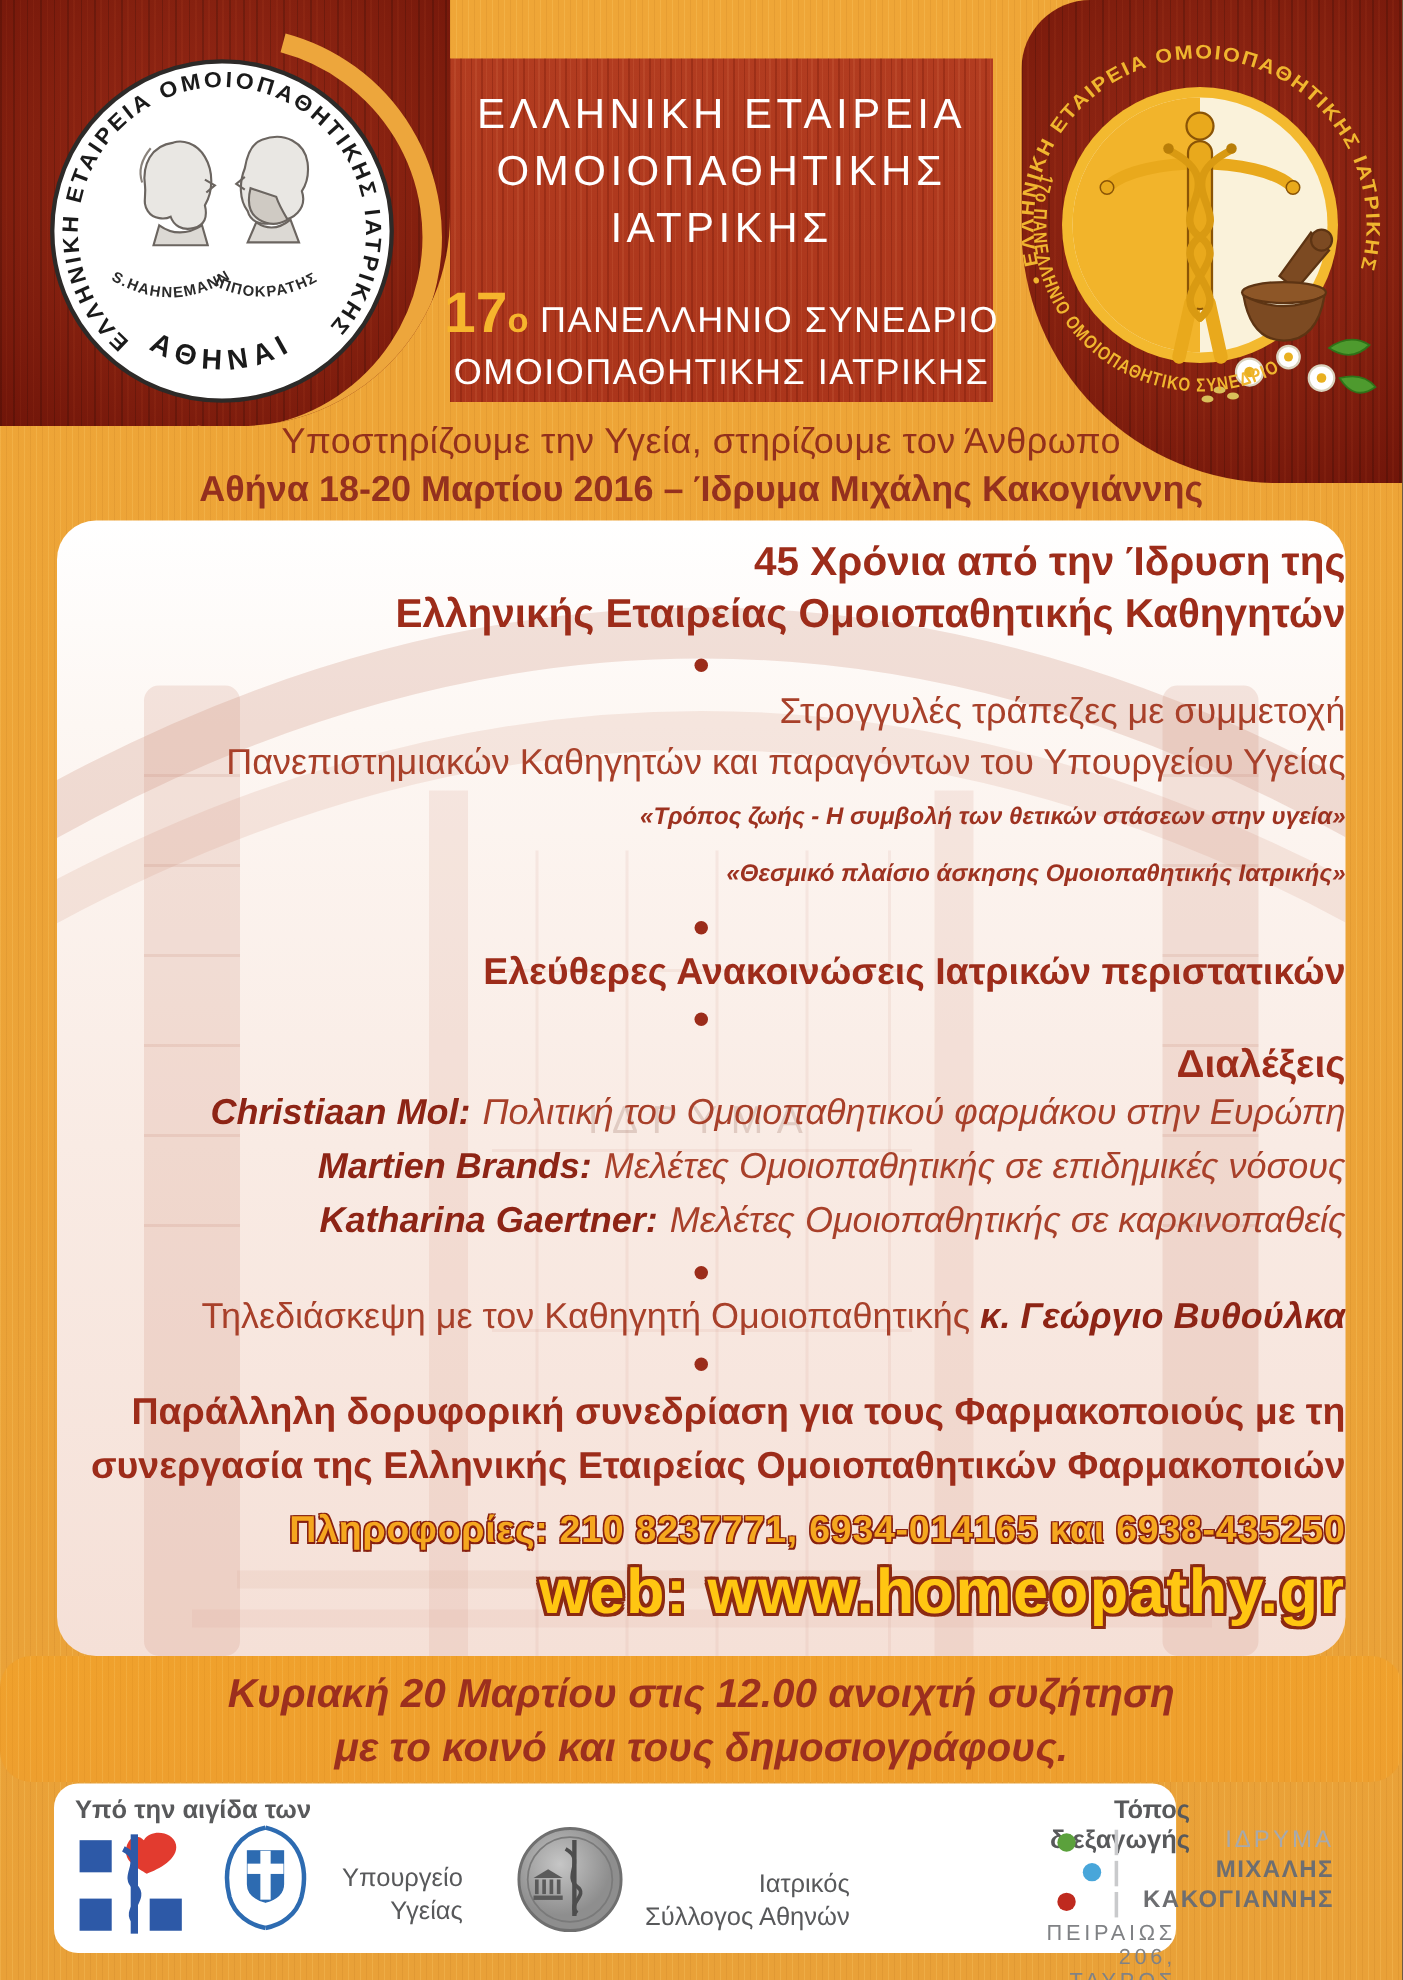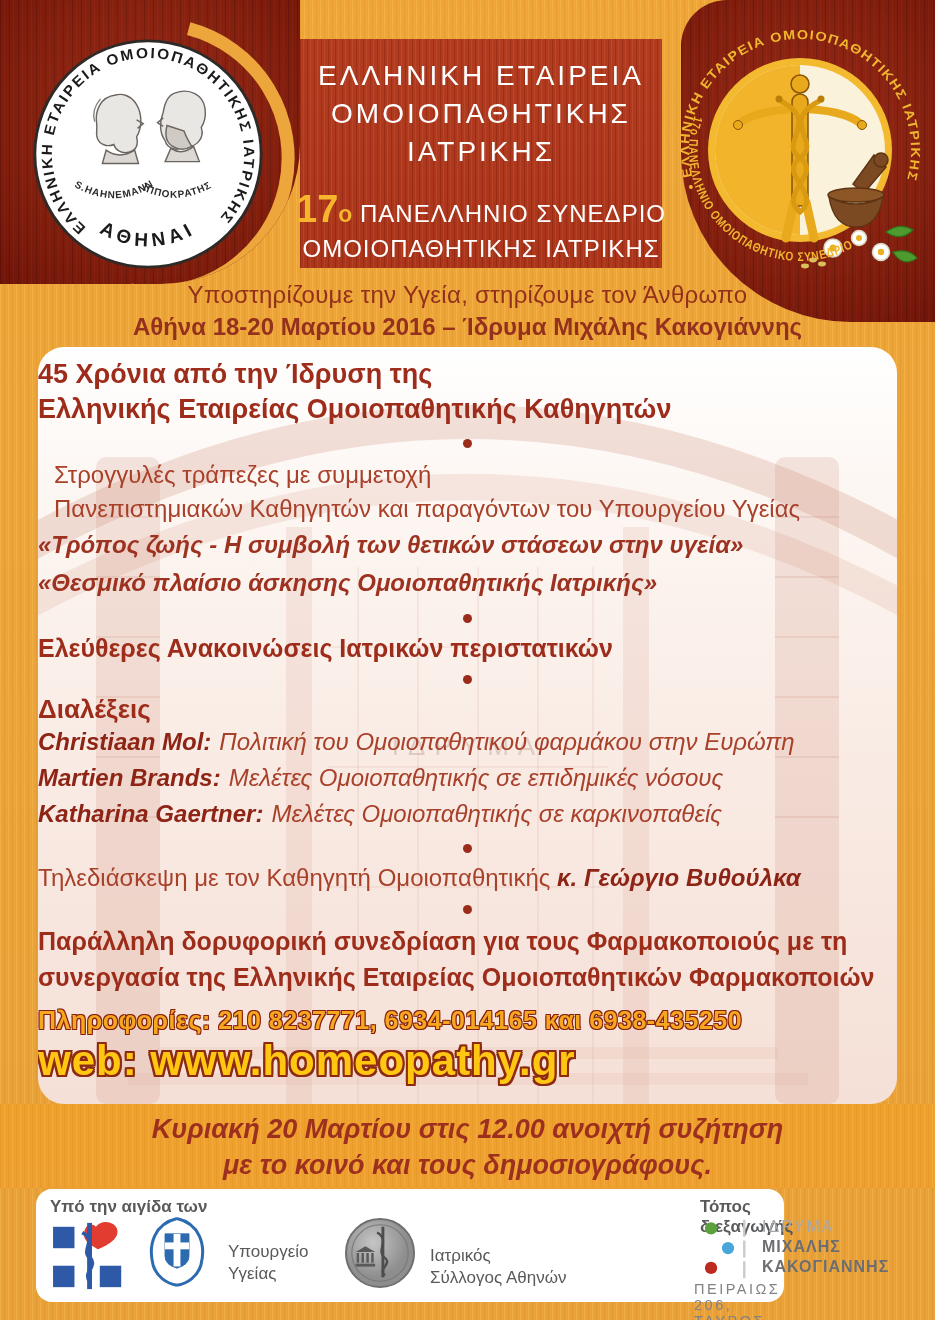--- a/index.html
+++ b/index.html
@@ -38,47 +38,47 @@
   .congress .ctext{color:#fff;font-size:24px;letter-spacing:1px;}
   
   .tagline{position:absolute;left:0;top:281px;width:100%;text-align:center;color:#93301c;font-size:24px;letter-spacing:.3px;}
   .event-info{position:absolute;left:0;top:313px;width:100%;text-align:center;color:#94301e;font-size:24px;font-weight:700;}
   
   .main-panel{
     position:absolute;left:38px;top:347px;width:859px;height:757px;border-radius:26px;overflow:hidden;
     background:linear-gradient(180deg,#ffffff 0%,#fdf7f3 18%,#f9ebe4 55%,#f5e0d7 100%);
   }
   .photo-bg{position:absolute;left:0;top:0;width:100%;height:100%;}
-  .main-content{position:relative;z-index:2;text-align:left;padding-top:10px;}
+  .main-content{position:relative;z-index:2;text-align:right;padding-top:10px;}
   .h-anniv{color:#9d2c1a;font-size:27px;font-weight:700;line-height:35px;}
   .bullet{width:9px;height:9px;border-radius:50%;background:#9b2c1a;margin:12px auto 10px;}
   .txt{color:#a8402a;font-size:24px;line-height:34px;padding-left:16px;}
-  .quote{color:#9d3220;font-size:24px;font-weight:700;font-style:italic;line-height:38px;}
+  .quote{color:#9d3220;font-size:16px;font-weight:700;font-style:italic;line-height:38px;}
   .free{color:#9d2c1a;font-size:25px;font-weight:700;line-height:30px;margin-top:4px;}
   .lect-head{color:#9d2c1a;font-size:26px;font-weight:700;line-height:30px;}
   .lecture{font-size:24px;line-height:36px;}
   .lecture .speaker{color:#8d2415;font-weight:700;font-style:italic;margin-right:8px;}
   .lecture .topic{color:#a8402a;font-style:italic;}
   .tele{font-size:24px;line-height:30px;color:#a8402a;}
   .tele .tname{color:#8d2415;font-weight:700;font-style:italic;}
   .satellite{color:#9d2c1a;font-size:25px;font-weight:700;line-height:34px;margin-top:2px;}
   .info-line{margin-top:12px;font-size:25px;font-weight:700;color:#f5a71f;letter-spacing:.5px;
     text-shadow:-1px -1px 0 #87200f,1px -1px 0 #87200f,-1px 1px 0 #87200f,1px 1px 0 #87200f;}
   .web-line{margin-top:2px;font-size:42px;font-weight:700;color:#ffc612;letter-spacing:1px;line-height:48px;
     text-shadow:-2px -2px 0 #8c2a12,2px -2px 0 #8c2a12,-2px 2px 0 #8c2a12,2px 2px 0 #8c2a12,0 2px 0 #8c2a12,0 -2px 0 #8c2a12,2px 0 0 #8c2a12,-2px 0 0 #8c2a12;}
   
   .banner{
     position:absolute;left:0;top:1104px;width:935px;height:84px;
     background:
       repeating-linear-gradient(90deg, rgba(200,120,20,.15) 0 1px, rgba(0,0,0,0) 1px 4px, rgba(255,220,130,.18) 4px 5px, rgba(0,0,0,0) 5px 8px),
       linear-gradient(180deg,#f0a12c,#ee9f2e);
-    text-align:center;color:#9c2f1e;font-weight:700;font-style:italic;font-size:27px;line-height:36px;padding-top:7px;box-sizing:border-box;
-  }
-  
-  .footer-card{position:absolute;left:36px;top:1189px;width:748px;height:113px;background:#fff;border-radius:16px;}
+    text-align:center;color:#9c2f1e;font-weight:700;font-style:italic;font-size:27px;line-height:36px;padding-top:7px;box-sizing:border-box;border-radius:21px;
+  }
+  
+  .footer-card{position:absolute;left:36px;top:1189px;width:748px;height:113px;background:#fff;border-radius:16px;text-align:right;}
   .auspices{position:absolute;left:14px;top:8px;color:#58595b;font-size:17px;font-weight:700;}
   .min-logo{position:absolute;left:12px;top:30px;}
   .emblem-logo{position:absolute;left:104px;top:26px;}
   .min-text{position:absolute;left:192px;top:52px;color:#58595b;font-size:17px;line-height:22px;}
   .ama-seal{position:absolute;left:308px;top:28px;}
   .ama-text{position:absolute;left:394px;top:56px;color:#58595b;font-size:17px;line-height:22px;}
   .venue-label{position:absolute;left:664px;top:8px;color:#58595b;font-size:17px;font-weight:700;}
   .mcf{position:absolute;left:664px;top:28px;display:flex;align-items:flex-start;}
   .mcf-names{margin-left:6px;}
   .mcf-n1{color:#a7a9ac;font-size:16px;letter-spacing:2px;line-height:20px;}

